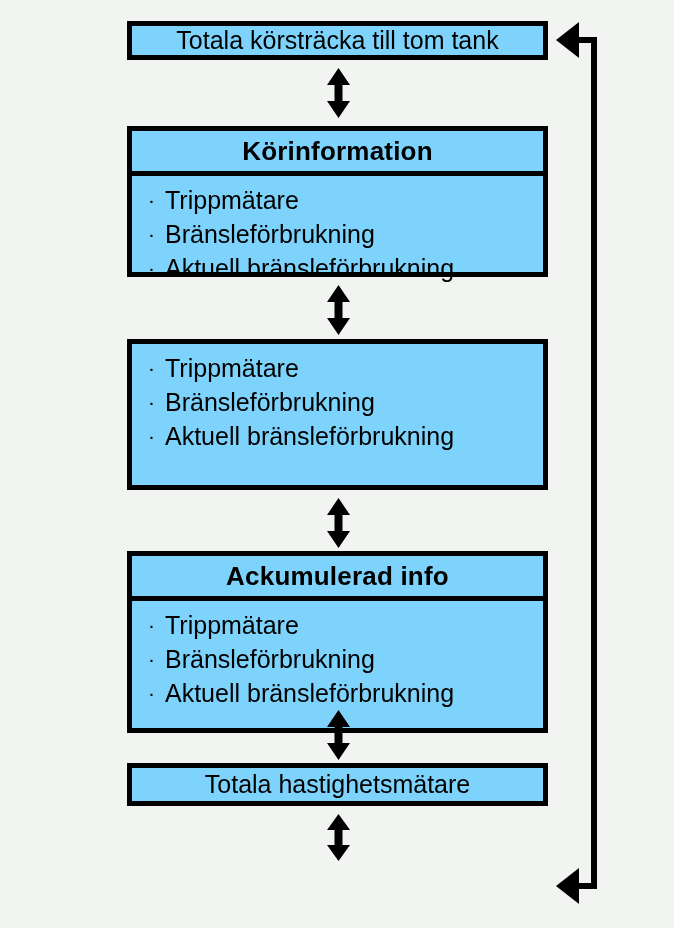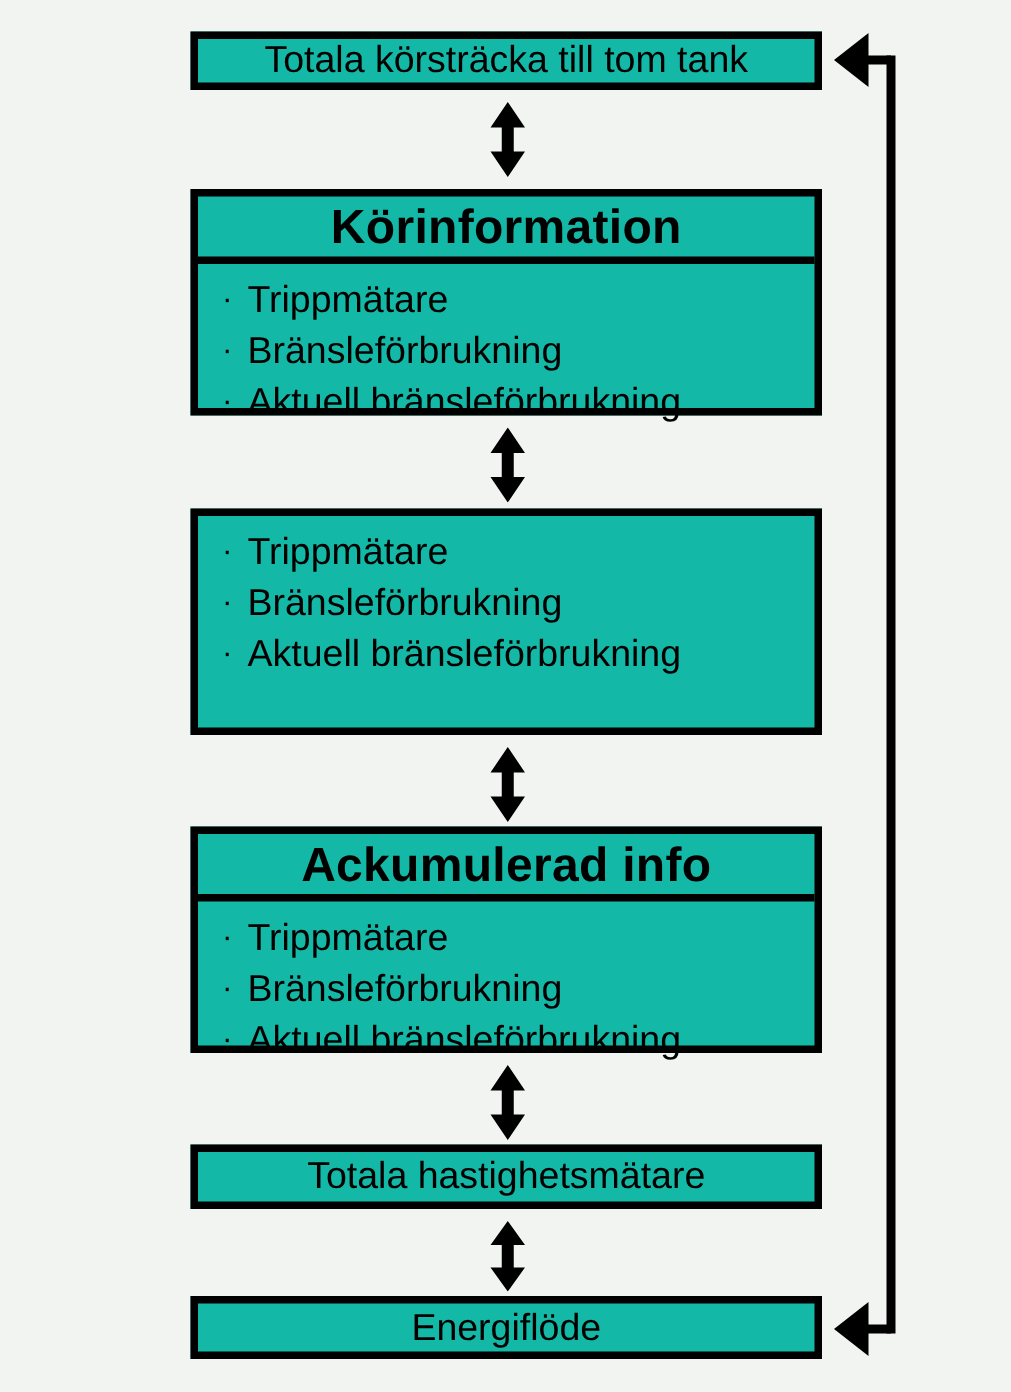--- a/index.html
+++ b/index.html
@@ -19,21 +19,21 @@
     height: 928px;
   }
 
   
   .node {
     position: absolute;
     left: 127px;
     width: 421px;
     box-sizing: border-box;
     border: 5px solid #000;
-    background: #14b8a6;
+    background: #7dd3fc;
   }
   .node.simple {
     display: flex;
     align-items: center;
     justify-content: center;
   }
   .node-title {
     text-align: center;
     color: #000;
     line-height: 1;
@@ -46,21 +46,21 @@
 
   
   .node-header {
     border-bottom: 5px solid #000;
     height: 40px;
     display: flex;
     align-items: center;
     justify-content: center;
   }
   .node-header .node-title {
-    font-size: 32px;
+    font-size: 26px;
     font-weight: bold;
     letter-spacing: .2px;
   }
   .node-body {
     padding: 7px 0 8px 0;
   }
   .bullet-list {
     list-style: none;
     margin: 0;
     padding: 0;
@@ -171,21 +171,21 @@
       </ul>
     </div>
   </div>
 
   <div class="dbl-arrow" style="top:498px; height:50px;">
     <svg viewBox="0 0 27 50" preserveAspectRatio="none" aria-hidden="true">
       <polygon points="13.5,0 25,17 17.5,17 17.5,33 25,33 13.5,50 2,33 9.5,33 9.5,17 2,17" fill="#000"></polygon>
     </svg>
   </div>
 
-  <div class="node" style="top:551px; height:151px;">
+  <div class="node" style="top:551px; height:182px;">
     <div class="node-header">
       <span class="node-title">Ackumulerad info</span>
     </div>
     <div class="node-body">
       <ul class="bullet-list">
         <li class="bullet-item">
           <span class="bullet-mark">·</span>
           <span>Trippmätare</span>
         </li>
         <li class="bullet-item">
@@ -209,23 +209,20 @@
   <div class="node simple" style="top:763px; height:43px;">
     <span class="node-title">Totala hastighetsmätare</span>
   </div>
 
   <div class="dbl-arrow" style="top:814px; height:47px;">
     <svg viewBox="0 0 27 47" preserveAspectRatio="none" aria-hidden="true">
       <polygon points="13.5,0 25,16 17.5,16 17.5,31 25,31 13.5,47 2,31 9.5,31 9.5,16 2,16" fill="#000"></polygon>
     </svg>
   </div>
 
-  <div class="node simple" style="top:864px; height:42px;">
-    <span class="node-title">Energiflöde</span>
-  </div>
 
   <div class="loop">
     <svg viewBox="0 0 126 890" preserveAspectRatio="none" aria-hidden="true">
 
       <path d="M 43,19 L 46,19 L 46,23 L 49,23 L 49,867 L 46,867 L 46,871 L 43,871" fill="none" stroke="#000" stroke-width="0"></path>
 
       <rect x="43" y="19" width="6" height="852" fill="#000"></rect>
 
       <rect x="26" y="19" width="20" height="6" fill="#000"></rect>
 

